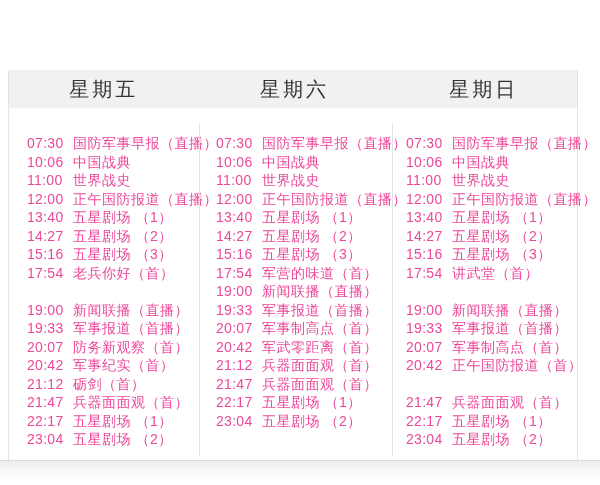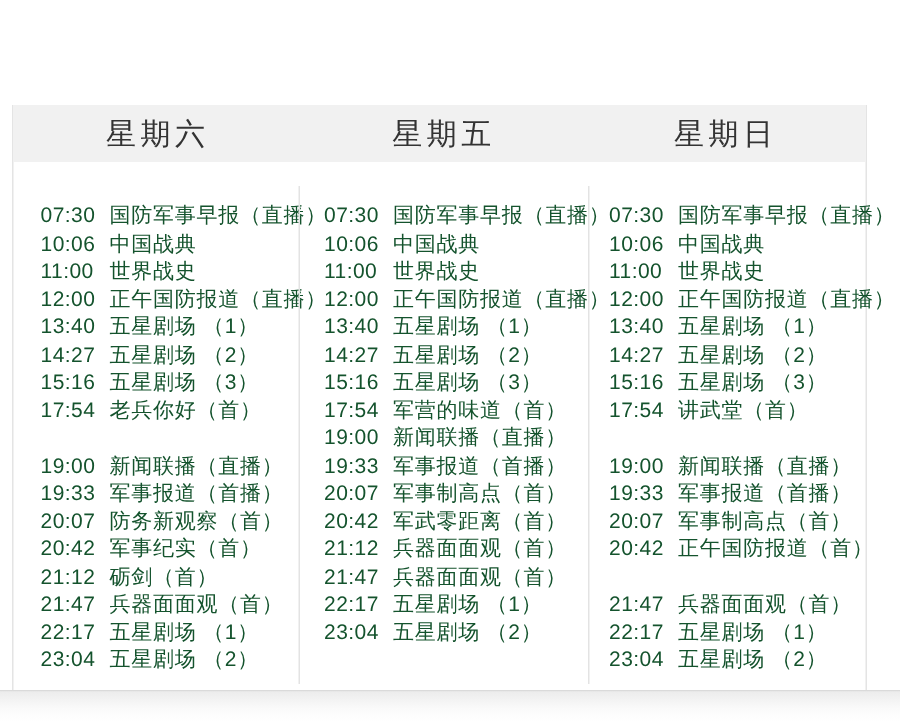--- a/index.html
+++ b/index.html
@@ -56,21 +56,21 @@
     width:1px;
     background:#e3e3e3;
   }
   .v-divider.d1{left:190px;}
   .v-divider.d2{left:383px;}
   .row{
     display:flex;
     height:18.5px;
     line-height:18.5px;
     font-size:14px;
-    color:#14532d;
+    color:#ec4899;
     white-space:nowrap;
   }
   .time{
     flex:none;
     width:38px;
     letter-spacing:0.3px;
   }
   .name{
     margin-left:8px;
     letter-spacing:0.5px;
@@ -103,22 +103,22 @@
   }
 </style>
 </head>
 <body>
 
 <div class="page">
 
   <div class="schedule-card">
 
     <div class="card-header">
+      <div class="day-header c1">星期五</div>
       <div class="day-header c2">星期六</div>
-      <div class="day-header c1">星期五</div>
       <div class="day-header c3">星期日</div>
     </div>
 
     <div class="card-body">
       <div class="v-divider d1"></div>
       <div class="v-divider d2"></div>
       <div class="col c1">
           <div class="row">
             <span class="time">07:30</span>
             <span class="name">国防军事早报（直播）</span>

